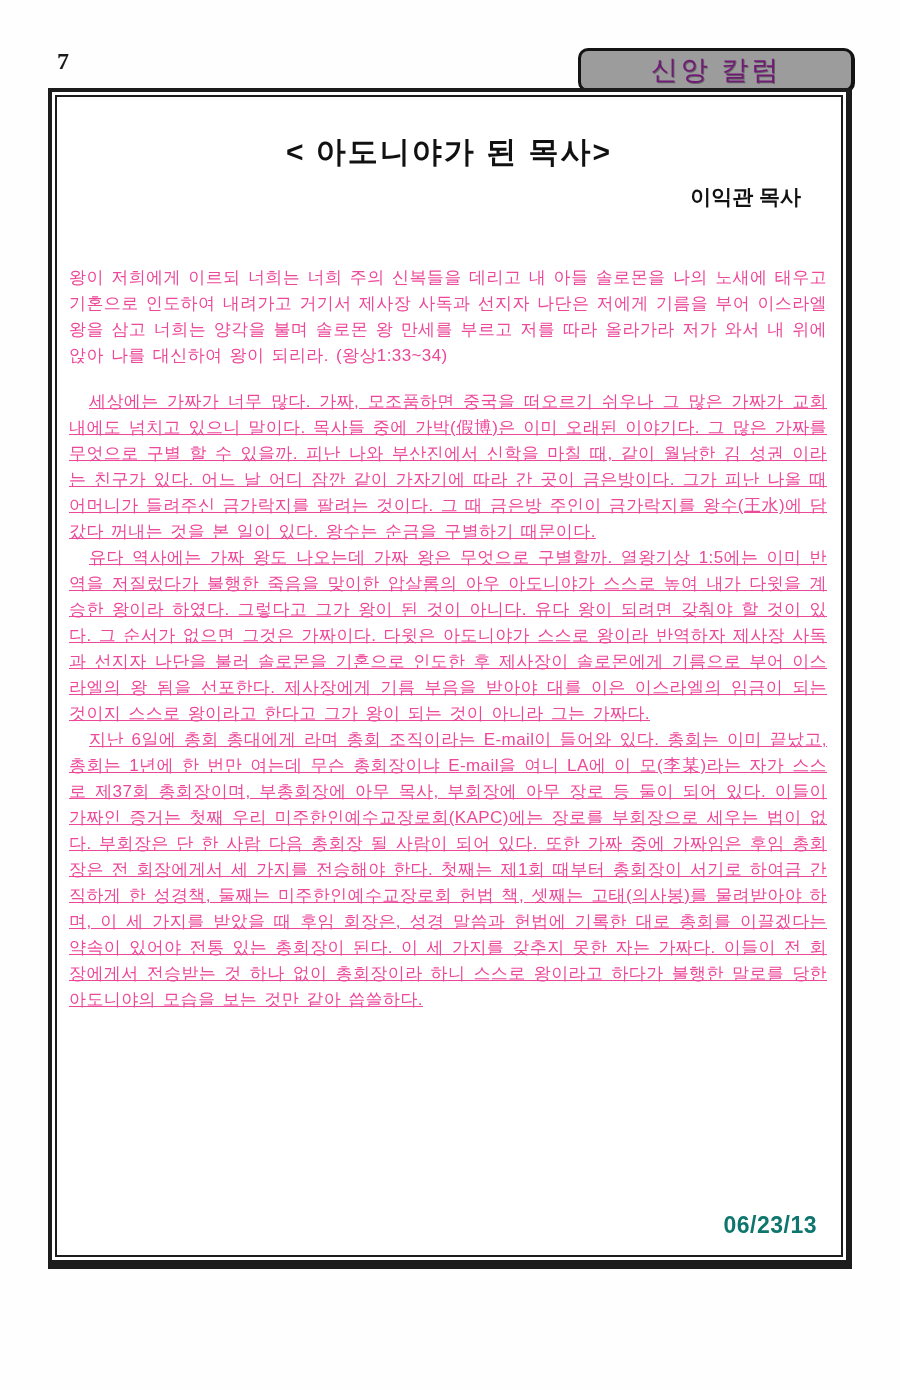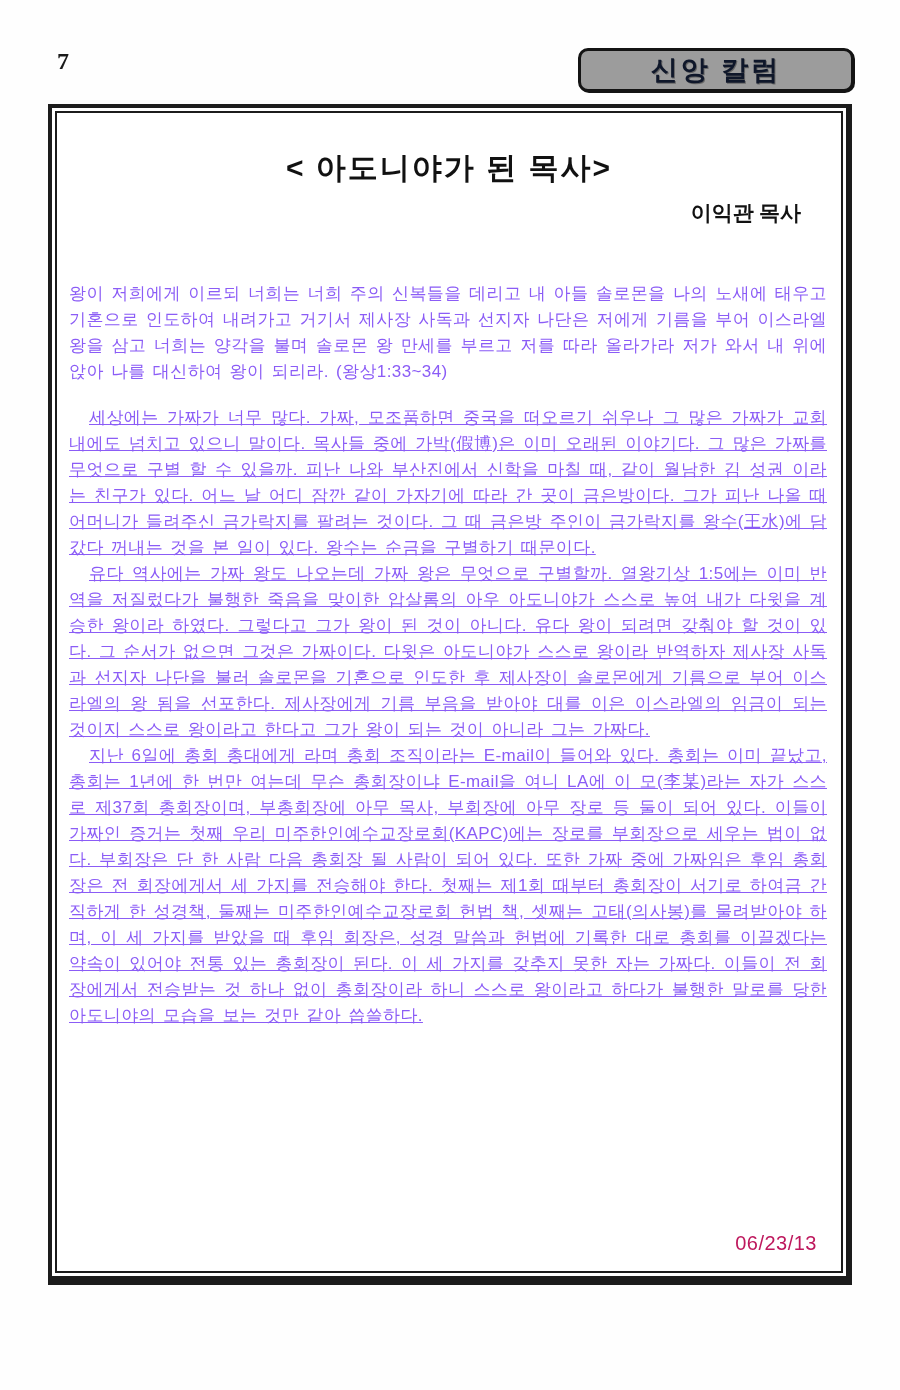--- a/index.html
+++ b/index.html
@@ -33,30 +33,30 @@
     height: 38px;
     background: #9c9c9c;
     border: 3px solid #141414;
     border-radius: 10px;
     display: flex;
     align-items: center;
     justify-content: center;
     box-shadow: 1px 1px 0 #141414;
   }
   .header-badge span {
-    color: #0f172a;
-    font-weight: bold;
+    color: #701a75;
+    font-weight: normal;
     font-size: 27px;
     letter-spacing: 3px;
     text-shadow: 1px 1px 0 rgba(0,0,0,0.35);
   }
   .article-box {
     position: absolute;
     left: 48px;
-    top: 104px;
+    top: 88px;
     width: 804px;
     height: 1181px;
     border-style: solid;
     border-color: #1c1c1c;
     border-width: 4px 6px 9px 4px;
     box-sizing: border-box;
     background: #ffffff;
   }
   .article-inner {
     position: absolute;
@@ -74,48 +74,47 @@
     line-height: 38px;
     color: #111111;
   }
   .article-author {
     margin: 12px 40px 0 0;
     text-align: right;
     font-size: 21px;
     font-weight: bold;
     line-height: 28px;
     color: #111111;
-    font-family: Liberation Serif, serif;
   }
   .article-body {
     margin: 54px 14px 0 12px;
     font-size: 17px;
     line-height: 26px;
     text-align: justify;
     letter-spacing: 0.4px;
     word-spacing: 2px;
-    color: #8b5cf6;
+    color: #ec4899;
   }
   .article-body p {
     margin: 0;
   }
   .article-body p.scripture {
     margin-bottom: 20px;
   }
   .article-body p.indent {
     text-indent: 20px;
     text-decoration: underline;
   }
   .article-date {
     position: absolute;
     right: 24px;
     bottom: 16px;
-    font-weight: normal;
-    font-size: 20px;
-    color: #be185d;
+    font-weight: bold;
+    font-size: 23px;
+    color: #0f766e;
     letter-spacing: 0.5px;
   }
 </style>
 </head>
 <body>
 
 <div class="page">
 
   <div class="page-number">7</div>
 

